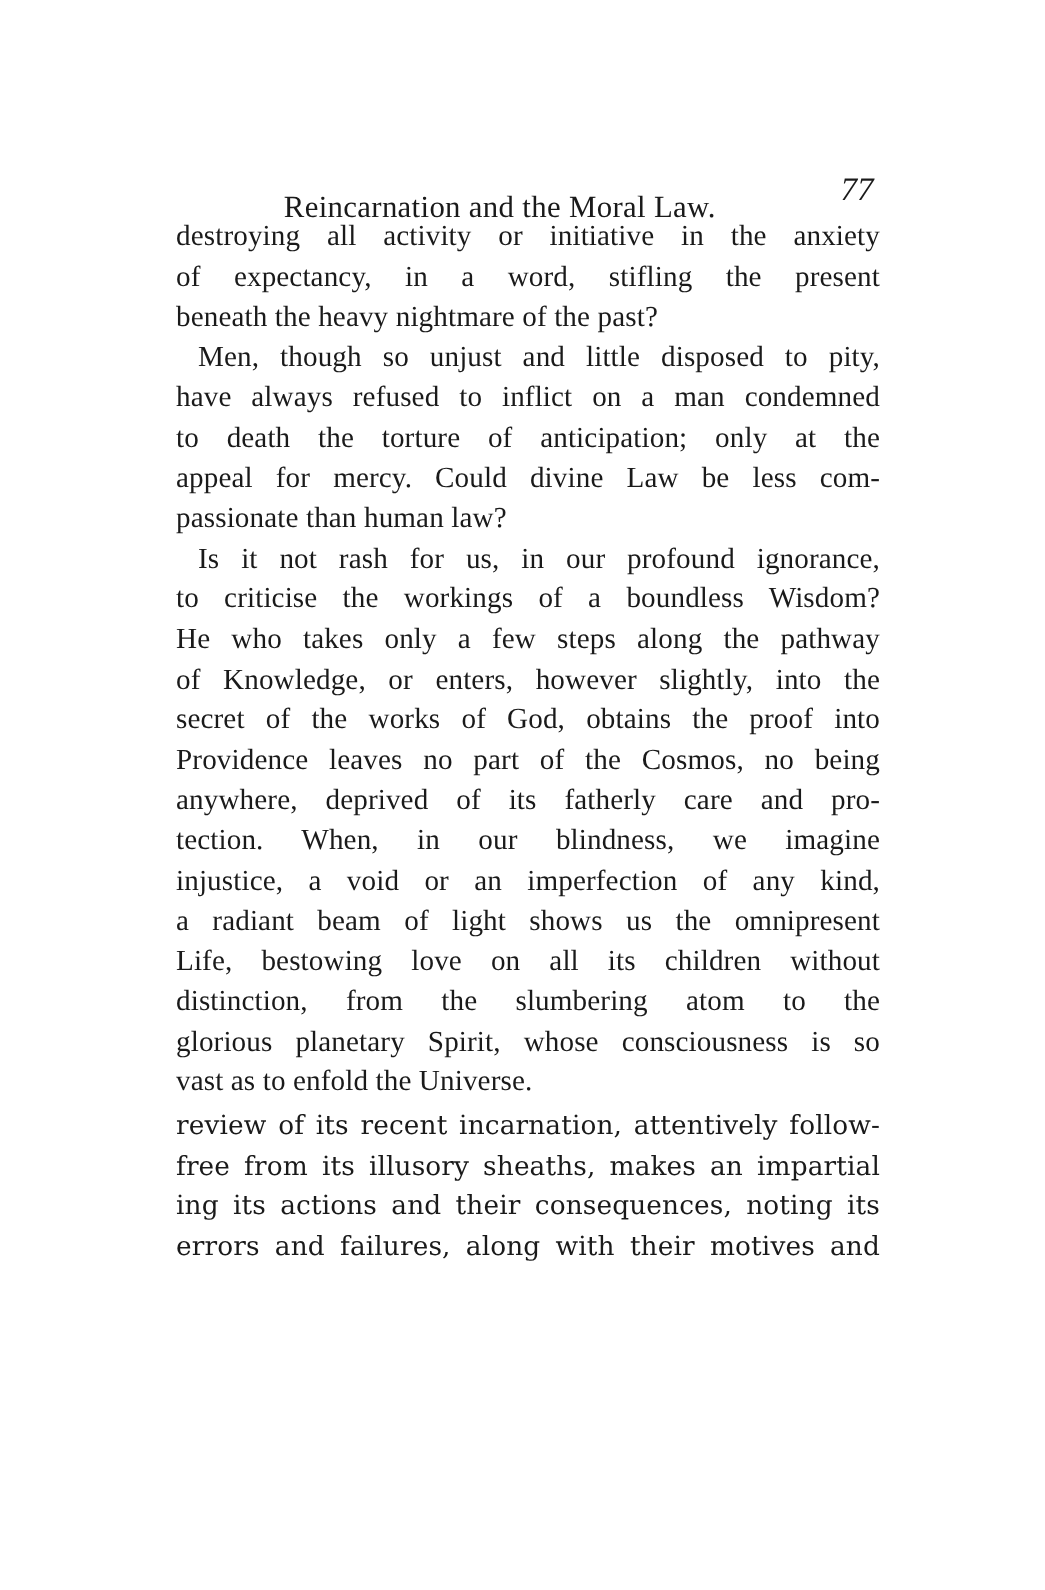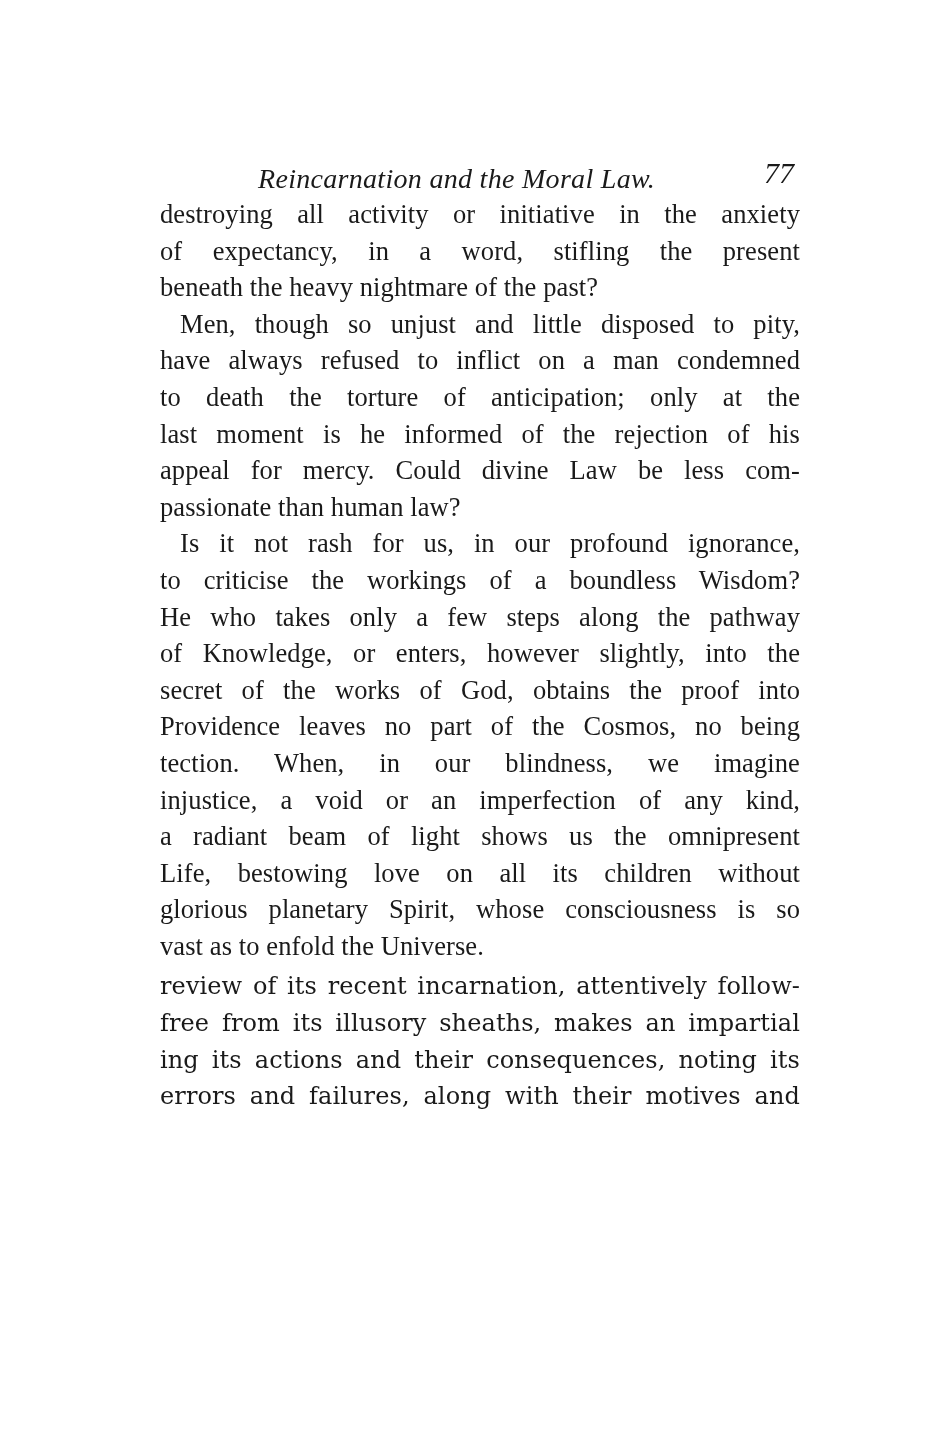--- a/index.html
+++ b/index.html
@@ -23,22 +23,21 @@
     }
     .running-head {
       position: relative;
       height: 46px;
       font-size: 28px;
       line-height: 46px;
     }
     .running-title {
       position: absolute;
       left: 98px;
-      top: 6px;
-      font-style: italic;
+      top: 16px;
       letter-spacing: 0.3px;
     }
     .page-number {
       position: absolute;
       right: 6px;
       top: 0;
       font-style: italic;
       font-size: 30px;
       text-align: center;
     }
@@ -84,36 +83,37 @@
     <div>
       <span class="line">destroying all activity or initiative in the anxiety</span>
       <span class="line">of expectancy, in a word, stifling the present</span>
       <span class="line last">beneath the heavy nightmare of the past?</span>
     </div>
 
     <div>
       <span class="line indent">Men, though so unjust and little disposed to pity,</span>
       <span class="line">have always refused to inflict on a man condemned</span>
       <span class="line">to death the torture of anticipation; only at the</span>
-      <span class="line">last moment is he informed of the rejection of his</span>
       <span class="line">appeal for mercy.  Could divine Law be less com-</span>
       <span class="line last">passionate than human law?</span>
     </div>
 
     <div>
       <span class="line indent it">Is it not rash for us, in our profound ignorance,</span>
       <span class="line">to criticise the workings of a boundless Wisdom?</span>
       <span class="line">He who takes only a few steps along the pathway</span>
       <span class="line">of Knowledge, or enters, however slightly, into the</span>
       <span class="line">secret of the works of God, obtains the proof into</span>
       <span class="line">Providence leaves no part of the Cosmos, no being</span>
+      <span class="line">anywhere, deprived of its fatherly care and pro-</span>
       <span class="line">tection.  When, in our blindness, we imagine</span>
       <span class="line">injustice, a void or an imperfection of any kind,</span>
       <span class="line">a radiant beam of light shows us the omnipresent</span>
       <span class="line">Life, bestowing love on all its children without</span>
+      <span class="line">distinction, from the slumbering atom to the</span>
       <span class="line">glorious planetary Spirit, whose consciousness is so</span>
       <span class="line last">vast as to enfold the Universe.</span>
     </div>
 
     <div class="para-break"></div>
 
     <div>
       <span class="line later">review of its recent incarnation, attentively follow-</span>
       <span class="line later">free from its illusory sheaths, makes an impartial</span>
       <span class="line later it">ing its actions and their consequences, noting its</span>

